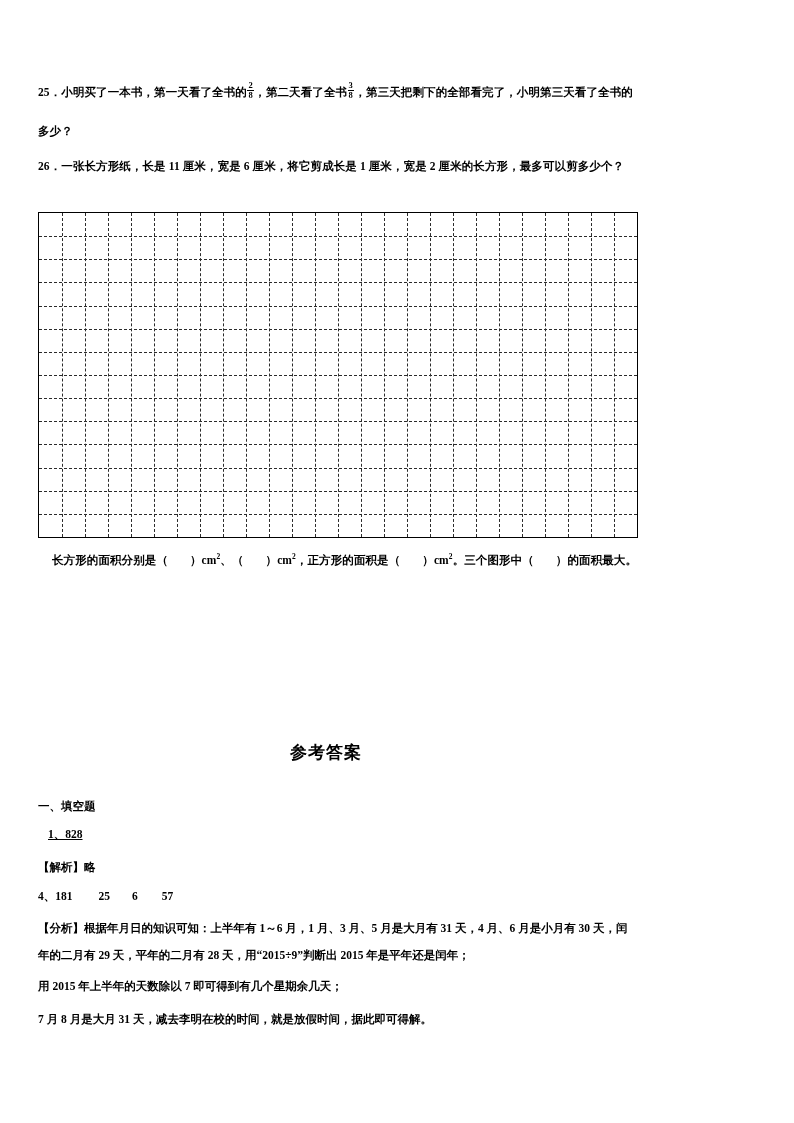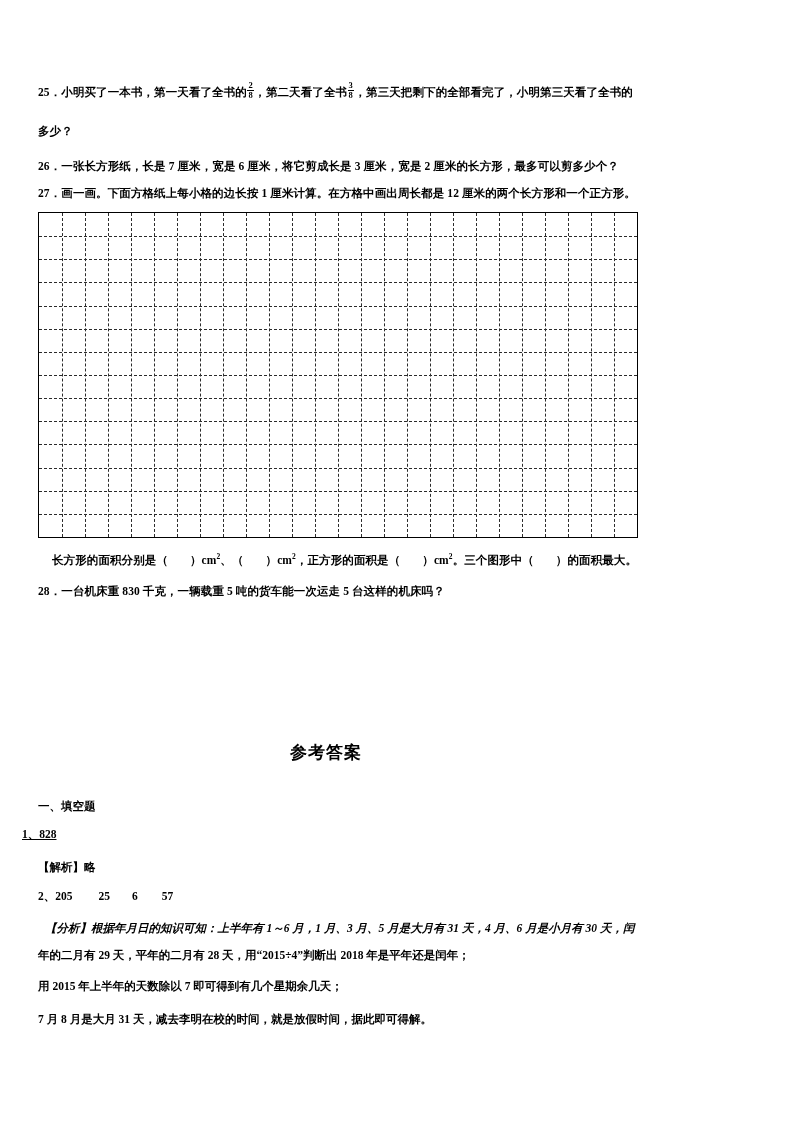--- a/index.html
+++ b/index.html
@@ -105,23 +105,22 @@
 </style>
 </head>
 <body>
 
 <div class="page">
 
   <div class="q-line" style="left:38px; top:83px;"><span>25．</span><span>小明买了一本书，第一天看了全书的</span><span class="frac"><span class="num">2</span><span class="den">8</span></span><span>，第二天看了全书</span><span class="frac"><span class="num">3</span><span class="den">8</span></span><span>，第三天把剩下的全部看完了，小明第三天看了全书的</span></div>
 
   <div class="q-line" style="left:38px; top:123px;">多少？</div>
 
-  <div class="q-line" style="left:38px; top:158px;"><span>26．</span><span>一张长方形纸，长是 7 厘米，宽是 6 厘米，将它剪成长是 3 厘米，宽是 2 厘米的长方形，最多可以剪多少个？</span></div>
+  <div class="q-line" style="left:38px; top:158px;"><span>26．</span><span>一张长方形纸，长是 11 厘米，宽是 6 厘米，将它剪成长是 1 厘米，宽是 2 厘米的长方形，最多可以剪多少个？</span></div>
 
-  <div class="q-line" style="left:38px; top:185px;"><span>27．</span><span>画一画。下面方格纸上每小格的边长按 1 厘米计算。在方格中画出周长都是 12 厘米的两个长方形和一个正方形。</span></div>
 
   <div class="grid-box">
     <div class="grid-inner" id="grid-inner">
         <div class="gv" style="left: 23px;"></div>
         <div class="gv" style="left: 46px;"></div>
         <div class="gv" style="left: 69px;"></div>
         <div class="gv" style="left: 92px;"></div>
         <div class="gv" style="left: 115px;"></div>
         <div class="gv" style="left: 138px;"></div>
         <div class="gv" style="left: 161px;"></div>
@@ -154,30 +153,29 @@
         <div class="gh" style="top: 208.286px;"></div>
         <div class="gh" style="top: 231.429px;"></div>
         <div class="gh" style="top: 254.571px;"></div>
         <div class="gh" style="top: 277.714px;"></div>
         <div class="gh" style="top: 300.857px;"></div>
       </div>
   </div>
 
   <div class="q-line" style="left:52px; top:549px;"><span>长方形的面积分别是（</span><span class="blank"></span><span>）cm</span><sup class="sq">2</sup><span>、（</span><span class="blank"></span><span>）cm</span><sup class="sq">2</sup><span>，正方形的面积是（</span><span class="blank"></span><span>）cm</span><sup class="sq">2</sup><span>。三个图形中（</span><span class="blank"></span><span>）的面积最大。</span></div>
 
-  <div class="q-line" style="left:38px; top:583px;"><span>28．</span><span>一台机床重 830 千克，一辆载重 5 吨的货车能一次运走 5 台这样的机床吗？</span></div>
 
   <div class="ans-title" style="top:741px;">参考答案</div>
 
   <div class="a-line" style="left:38px; top:798px;">一、填空题</div>
 
-  <div class="a-line" style="left:22px; top:826px;text-decoration:underline;">1、828</div>
+  <div class="a-line" style="left:48px; top:826px;text-decoration:underline;">1、828</div>
 
   <div class="a-line" style="left:38px; top:859px;">【解析】略</div>
 
-  <div class="a-line" style="left:38px; top:888px;"><span>2、205</span><span class="spc-1"></span><span>25</span><span class="spc-2"></span><span>6</span><span class="spc-3"></span><span>57</span></div>
+  <div class="a-line" style="left:38px; top:888px;"><span>4、181</span><span class="spc-1"></span><span>25</span><span class="spc-2"></span><span>6</span><span class="spc-3"></span><span>57</span></div>
 
-  <div class="a-line" style="left:45px; top:920px;font-style:italic;">【分析】根据年月日的知识可知：上半年有 1～6 月，1 月、3 月、5 月是大月有 31 天，4 月、6 月是小月有 30 天，闰</div>
-  <div class="a-line" style="left:38px; top:947px;">年的二月有 29 天，平年的二月有 28 天，用“2015÷4”判断出 2018 年是平年还是闰年；</div>
+  <div class="a-line" style="left:38px; top:920px;">【分析】根据年月日的知识可知：上半年有 1～6 月，1 月、3 月、5 月是大月有 31 天，4 月、6 月是小月有 30 天，闰</div>
+  <div class="a-line" style="left:38px; top:947px;">年的二月有 29 天，平年的二月有 28 天，用“2015÷9”判断出 2015 年是平年还是闰年；</div>
   <div class="a-line" style="left:38px; top:978px;">用 2015 年上半年的天数除以 7 即可得到有几个星期余几天；</div>
   <div class="a-line" style="left:38px; top:1011px;text-align:center;">7 月 8 月是大月 31 天，减去李明在校的时间，就是放假时间，据此即可得解。</div>
 
 </div>
 
 </body></html>

